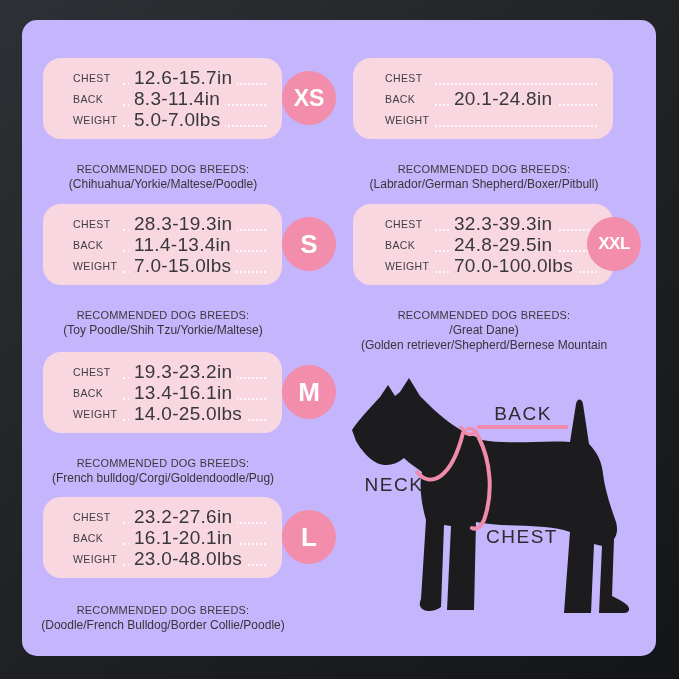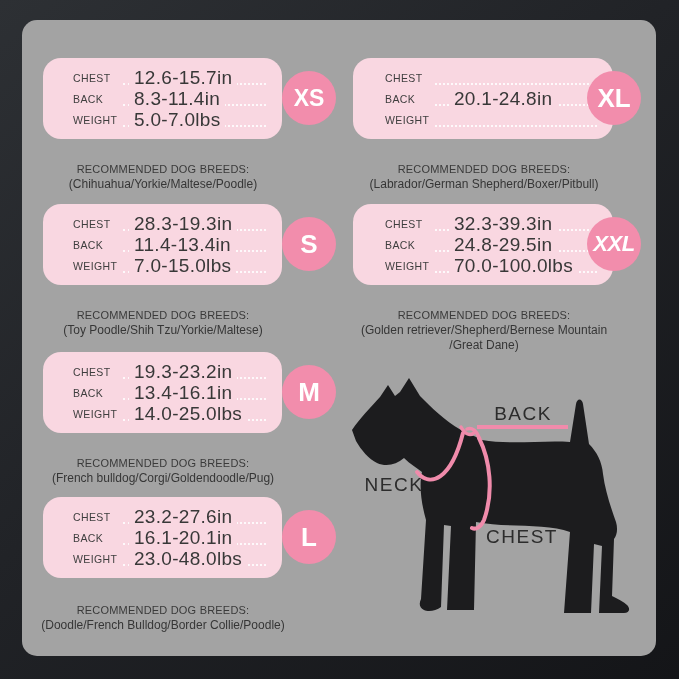--- a/index.html
+++ b/index.html
@@ -3,21 +3,21 @@
 <meta charset="utf-8">
 <style>
   html,body{margin:0;padding:0;}
   body{
     width:679px;height:679px;overflow:hidden;position:relative;
     font-family:"Liberation Sans", sans-serif;
     background:linear-gradient(140deg,#2d3034 0%,#212327 45%,#141518 100%);
   }
   .panel{
     position:absolute;left:22px;top:20px;width:634px;height:636px;
-    background:#a3a3a3;border-radius:15px;
+    background:#c4b5fd;border-radius:15px;
   }
   
   .card{
     position:absolute;background:#f9d7e1;border-radius:18px;
     box-sizing:border-box;padding:9px 14px 0 30px;
   }
   .card.left{left:21px;width:239px;height:81px;}
   .card.right{left:331px;width:260px;height:81px;padding-left:32px;}
   .mrow{position:relative;height:21px;display:flex;align-items:center;}
   .mrow .lbl{width:56px;font-size:10.5px;letter-spacing:.4px;color:#3e3e3e;flex:none;}
@@ -27,21 +27,21 @@
   .valwrap{position:relative;flex:1;text-align:left;}
   .val{display:inline-block;background:#f9d7e1;padding:0 5px;
     font-size:19px;line-height:21px;color:#383838;letter-spacing:.3px;}
   
   .badge{
     position:absolute;width:54px;height:54px;border-radius:50%;
     background:#f28dac;color:#ffffff;display:flex;align-items:center;justify-content:center;
     font-weight:bold;font-size:26px;letter-spacing:0;
   }
   .badge.fs-xs{font-size:23px;}
-  .badge.fs-xxl{font-size:22px;letter-spacing:-.5px;font-style:italic;}
+  .badge.fs-xxl{font-size:17px;letter-spacing:-.5px;}
   
   .breeds{position:absolute;text-align:center;color:#363636;margin-top:13px;}
   .breeds.left{left:2px;width:278px;}
   .breeds.right{left:312px;width:300px;}
   .btitle{font-size:11px;letter-spacing:.2px;margin-bottom:2px;color:#3a3a3a;}
   .blist{font-size:12px;line-height:15px;}
   
   .dog-wrap{position:absolute;left:326px;top:350px;width:290px;height:250px;}
   .diag-label{position:absolute;width:100px;text-align:center;
     font-size:19px;letter-spacing:1.5px;color:#2c2c2c;}
@@ -82,21 +82,20 @@
     <div class="mrow">
       <span class="lbl">BACK</span>
       <span class="leader"></span>
       <span class="valwrap"><span class="val">20.1-24.8in</span></span>
     </div>
     <div class="mrow">
       <span class="lbl">WEIGHT</span>
       <span class="leader"></span>
     </div>
   </section>
-  <div class="badge" style="left:565px;top:51px;">XL</div>
   <div class="breeds right" style="top:130px;">
     <div class="btitle">RECOMMENDED DOG BREEDS:</div>
     <div class="blist">(Labrador/German Shepherd/Boxer/Pitbull)</div>
   </div>
 
   <section class="card left" style="top:184px;">
     <div class="mrow">
       <span class="lbl">CHEST</span>
       <span class="leader"></span>
       <span class="valwrap"><span class="val">28.3-19.3in</span></span>
@@ -131,22 +130,22 @@
     </div>
     <div class="mrow">
       <span class="lbl">WEIGHT</span>
       <span class="leader"></span>
       <span class="valwrap"><span class="val">70.0-100.0lbs</span></span>
     </div>
   </section>
   <div class="badge fs-xxl" style="left:565px;top:197px;">XXL</div>
   <div class="breeds right" style="top:276px;">
     <div class="btitle">RECOMMENDED DOG BREEDS:</div>
+    <div class="blist">/Great Dane)</div>
     <div class="blist">(Golden retriever/Shepherd/Bernese Mountain</div>
-    <div class="blist">/Great Dane)</div>
   </div>
 
   <section class="card left" style="top:332px;">
     <div class="mrow">
       <span class="lbl">CHEST</span>
       <span class="leader"></span>
       <span class="valwrap"><span class="val">19.3-23.2in</span></span>
     </div>
     <div class="mrow">
       <span class="lbl">BACK</span>

